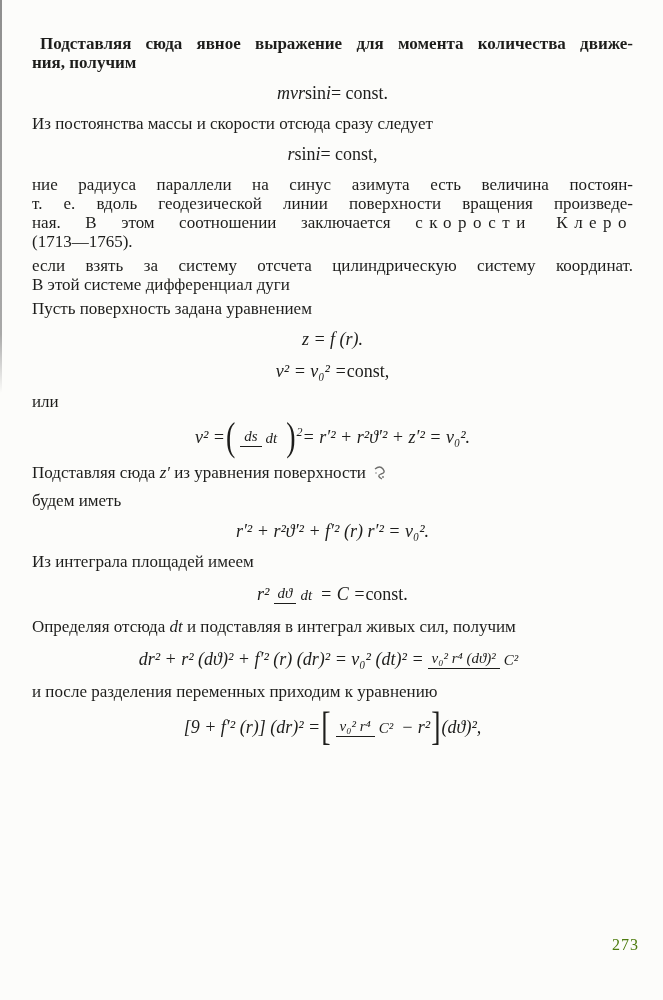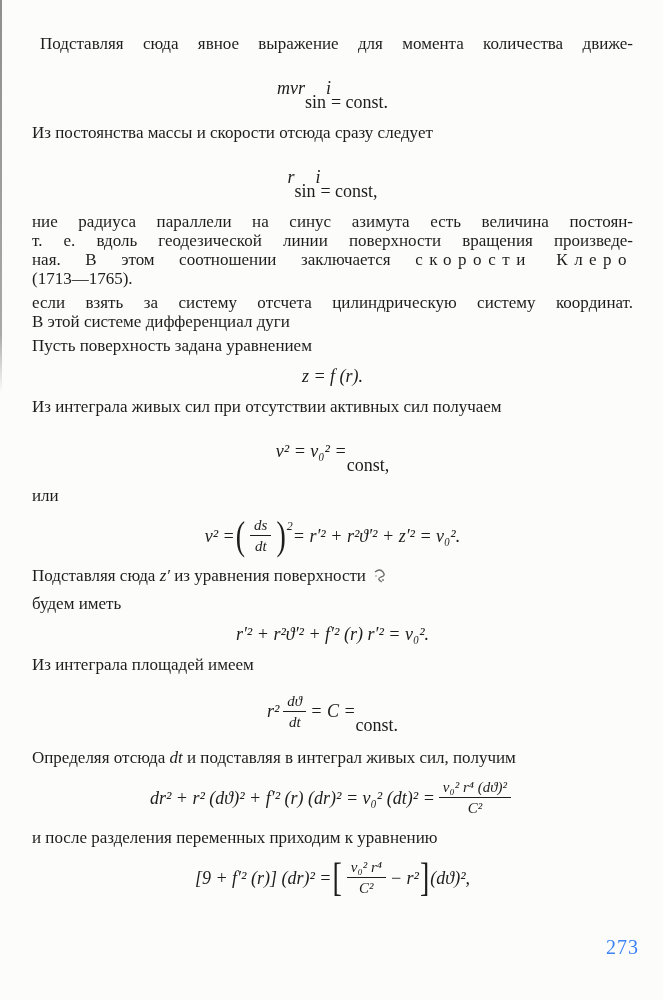--- a/index.html
+++ b/index.html
@@ -19,44 +19,44 @@
   }
   .edge-line{
     position:absolute;left:0;top:0;width:2px;height:393px;
     background:linear-gradient(#6a6a6a,#8d8d8d 85%,rgba(140,140,140,0));
     opacity:.75;
   }
   .para{
     font-size:17px;line-height:19px;
     margin:5px 0 0 0;
   }
-  .para:first-child{margin-top:0;}
+  .para:first-child{margin-top:0;font-weight:bold;}
   .line{min-height:19px;}
   .line.just{text-align:justify;text-align-last:justify;}
   .line.first.ind-sm{padding-left:8px;}
   .line.first.ind-md{padding-left:26px;}
   .t-rm{font-style:normal;}
   .t-it{font-style:italic;}
   .t-sp{letter-spacing:.38em;}
   .formula{
     text-align:center;
     margin:10px 0;
     font-size:18px;
   }
   .formula.f-tall{margin:12px 0;}
   .f-inner{
     display:inline-flex;
     align-items:center;
     font-style:italic;
     line-height:22px;
   }
-  .f-inner .t-rm{font-style:normal;margin-top:28px;}
+  .f-inner .t-rm{font-style:normal;}
   .t-frac{
     display:inline-flex;
-    flex-direction:column;
+    flex-direction:row;
     margin:0 4px;
     font-size:15px;
     line-height:16px;
   }
   .fr-n{border-bottom:1.3px solid #1d1d1b;padding:0 4px 2px;text-align:center;}
   .fr-d{padding:2px 4px 0;text-align:center;}
   .t-big{
     font-style:normal;
     font-size:28px;
     line-height:28px;
@@ -67,33 +67,34 @@
   }
   .t-sup{
     font-size:12px;
     align-self:flex-start;
     margin-top:-2px;
   }
   .smudge{display:inline-block;margin-left:6px;vertical-align:-4px;opacity:.8;}
   .page-number{
     position:absolute;
     top:936px;right:24px;
-    font-size:20px;
+    font-size:16px;
     letter-spacing:1px;
-    color:#3b82f6;
+    color:#4d7c0f;
   }
 </style>
 </head>
 <body>
 
 <div class="sheet">
   <div class="edge-line"></div>
   <div>
       <div class="para">
         <div class="line just first ind-sm"><span class="t-rm">Подставляя сюда явное выражение для момента количества движе-</span></div>
+        <div class="line"><span class="t-rm">ния, получим</span></div>
       </div>
       <div class="formula"><span class="f-inner">
           <span class="t-it">mvr </span>
           <span class="t-rm">sin </span>
           <span class="t-it">i </span>
           <span class="t-rm">= const.</span>
         </span></div>
       <div class="para">
         <div class="line"><span class="t-rm">Из постоянства массы и скорости отсюда сразу следует</span></div>
       </div>
@@ -112,23 +113,20 @@
       <div class="para">
         <div class="line just"><span class="t-rm">если взять за систему отсчета цилиндрическую систему координат.</span></div>
         <div class="line"><span class="t-rm">В этой системе дифференциал дуги</span></div>
       </div>
       <div class="para">
         <div class="line"><span class="t-rm">Пусть поверхность задана  уравнением</span></div>
       </div>
       <div class="formula"><span class="f-inner">
           <span class="t-it">z = f (r).</span>
         </span></div>
-      <div class="para">
-        <div class="line"><span class="t-rm">Из интеграла живых сил при отсутствии  активных сил получаем</span></div>
-      </div>
       <div class="formula"><span class="f-inner">
           <span class="t-it">v² = v₀² = </span>
           <span class="t-rm">const,</span>
         </span></div>
       <div class="para">
         <div class="line"><span class="t-rm">или</span></div>
       </div>
       <div class="formula f-tall"><span class="f-inner">
           <span class="t-it">v² = </span>
           <span class="t-big">(</span>

